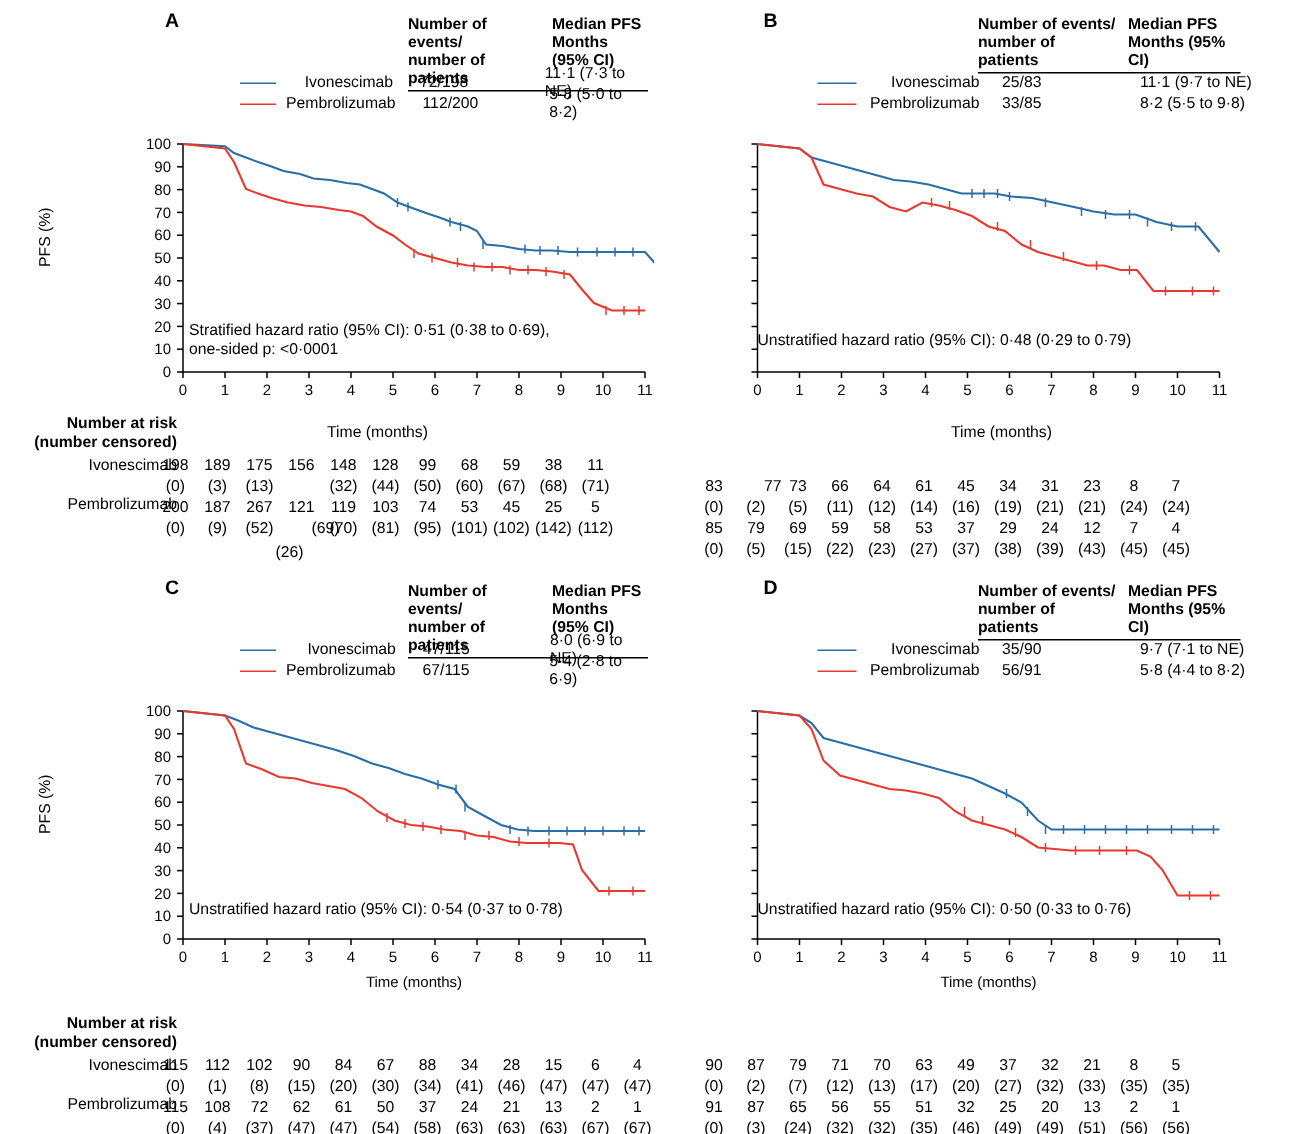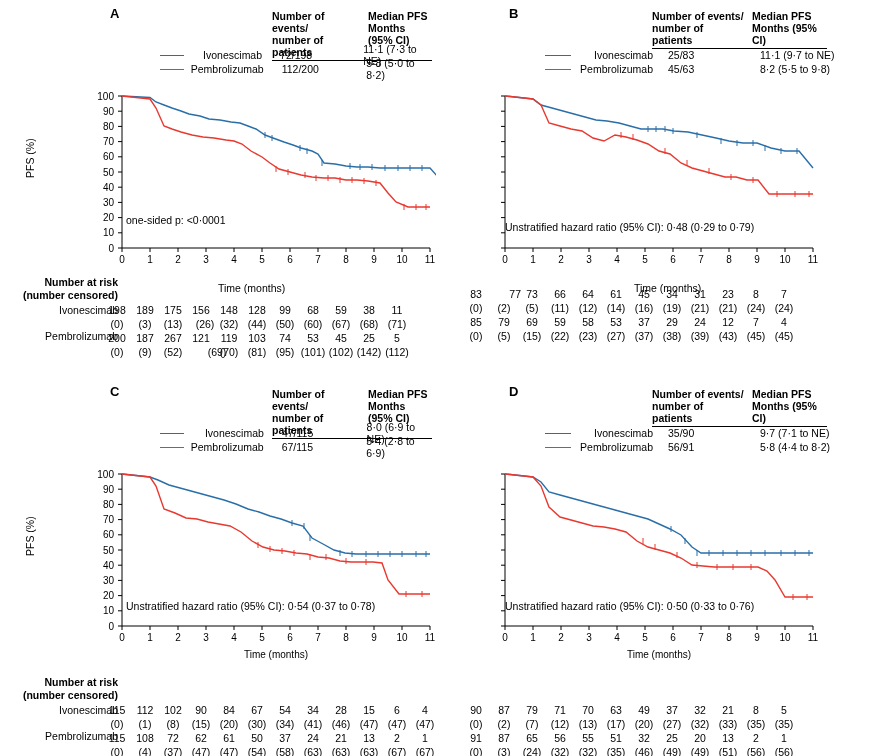--- a/index.html
+++ b/index.html
@@ -150,20 +150,21 @@
           <line x1="344" y1="116" x2="344" y2="122"></line>
         <line x1="356" y1="116" x2="356" y2="122"></line>
           <line x1="366" y1="116" x2="366" y2="122"></line>
       </g>
     </svg>
   </div>
 
   <div class="y-axis-title" style="position:absolute;left:24px;top:178px;">PFS (%)</div>
 
   <div class="hr-note" style="position:absolute;left:126px;top:214px;width:300px;">
+    <div>Stratified hazard ratio (95% CI): 0·51 (0·38 to 0·69),</div>
     <div>one-sided p: &lt;0·0001</div>
   </div>
 
   <div style="position:absolute;left:0px;top:278px;width:436px;">
     <div class="risk-head" style="position:absolute;left:0;top:-2px;width:118px;">
       <div>Number at risk</div>
       <div>(number censored)</div>
     </div>
     <div style="position:absolute;left:0;top:26px;width:118px;" class="risk-label">Ivonescimab</div>
     <div style="position:absolute;left:0;top:52px;width:118px;" class="risk-label">Pembrolizumab</div>
@@ -179,21 +180,21 @@
         <span class="risk-num" style="position:absolute;left:168px;width:34px;">99</span>
         <span class="risk-num" style="position:absolute;left:196px;width:34px;">68</span>
         <span class="risk-num" style="position:absolute;left:224px;width:34px;">59</span>
         <span class="risk-num" style="position:absolute;left:252px;width:34px;">38</span>
         <span class="risk-num" style="position:absolute;left:280px;width:34px;">11</span>
       </div>
       <div style="position:relative;height:14px;">
         <span class="risk-num" style="position:absolute;left:0px;width:34px;">(0)</span>
         <span class="risk-num" style="position:absolute;left:28px;width:34px;">(3)</span>
         <span class="risk-num" style="position:absolute;left:56px;width:34px;">(13)</span>
-        <span class="risk-num" style="position:absolute;left:88px;width:34px;">(26)</span>
+        <span class="risk-num" style="position:absolute;left:76px;width:34px;margin-top:44px;">(26)</span>
         <span class="risk-num" style="position:absolute;left:112px;width:34px;">(32)</span>
         <span class="risk-num" style="position:absolute;left:140px;width:34px;">(44)</span>
         <span class="risk-num" style="position:absolute;left:168px;width:34px;">(50)</span>
         <span class="risk-num" style="position:absolute;left:196px;width:34px;">(60)</span>
         <span class="risk-num" style="position:absolute;left:224px;width:34px;">(67)</span>
         <span class="risk-num" style="position:absolute;left:252px;width:34px;">(68)</span>
         <span class="risk-num" style="position:absolute;left:280px;width:34px;">(71)</span>
       </div>
       <div style="position:relative;height:14px;">
         <span class="risk-num" style="position:absolute;left:0px;width:34px;">200</span>
@@ -244,21 +245,21 @@
   <div style="position:absolute;left:108px;top:48px;width:300px;">
     <div style="display:flex;align-items:center;height:14px;">
       <span class="legend-line legend-blue"></span>
       <span style="width:76px;" class="legend-label">Ivonescimab</span>
       <span style="width:92px;padding-left:15px;font-size:10.5px;">25/83</span>
       <span style="font-size:10.5px;">11·1 (9·7 to NE)</span>
     </div>
     <div style="display:flex;align-items:center;height:14px;">
       <span class="legend-line legend-red"></span>
       <span style="width:76px;" class="legend-label">Pembrolizumab</span>
-      <span style="width:92px;padding-left:15px;font-size:10.5px;">45/63</span>
+      <span style="width:92px;padding-left:15px;font-size:10.5px;">33/85</span>
       <span style="font-size:10.5px;">8·2 (5·5 to 9·8)</span>
     </div>
   </div>
 
   <div style="position:absolute;left:28px;top:88px;">
     <svg width="400" height="180" viewBox="0 0 400 180">
       <line x1="40" y1="8" x2="40" y2="160" stroke="#000" stroke-width="1"></line>
       <line x1="40" y1="160" x2="348" y2="160" stroke="#000" stroke-width="1"></line>
       <g>
         <line x1="36" y1="8" x2="40" y2="8" stroke="#000"></line>
@@ -327,21 +328,21 @@
           <line x1="344" y1="103" x2="344" y2="109"></line>
       </g>
     </svg>
   </div>
 
   <div class="hr-note" style="position:absolute;left:68px;top:221px;width:320px;">
     <div>Unstratified hazard ratio (95% CI): 0·48 (0·29 to 0·79)</div>
   </div>
 
   <div style="position:absolute;left:0px;top:278px;width:436px;">
-    <div style="position:absolute;left:22px;top:10px;width:336px;">
+    <div style="position:absolute;left:22px;top:40px;width:336px;">
       <div style="position:relative;height:14px;">
         <span class="risk-num" style="position:absolute;left:0px;width:34px;">83</span>
         <span class="risk-num" style="position:absolute;left:28px;width:34px;text-align:right;">77</span>
         <span class="risk-num" style="position:absolute;left:56px;width:34px;">73</span>
         <span class="risk-num" style="position:absolute;left:84px;width:34px;">66</span>
         <span class="risk-num" style="position:absolute;left:112px;width:34px;">64</span>
         <span class="risk-num" style="position:absolute;left:140px;width:34px;">61</span>
         <span class="risk-num" style="position:absolute;left:168px;width:34px;">45</span>
         <span class="risk-num" style="position:absolute;left:196px;width:34px;">34</span>
         <span class="risk-num" style="position:absolute;left:224px;width:34px;">31</span>
@@ -526,21 +527,21 @@
     <div style="position:absolute;left:0;top:52px;width:118px;" class="risk-label">Pembrolizumab</div>
 
     <div style="position:absolute;left:100px;top:26px;width:336px;">
       <div style="position:relative;height:14px;">
         <span class="risk-num" style="position:absolute;left:0px;width:34px;">115</span>
         <span class="risk-num" style="position:absolute;left:28px;width:34px;">112</span>
         <span class="risk-num" style="position:absolute;left:56px;width:34px;">102</span>
         <span class="risk-num" style="position:absolute;left:84px;width:34px;">90</span>
         <span class="risk-num" style="position:absolute;left:112px;width:34px;">84</span>
         <span class="risk-num" style="position:absolute;left:140px;width:34px;">67</span>
-        <span class="risk-num" style="position:absolute;left:168px;width:34px;">54</span>
+        <span class="risk-num" style="position:absolute;left:168px;width:34px;">88</span>
         <span class="risk-num" style="position:absolute;left:196px;width:34px;">34</span>
         <span class="risk-num" style="position:absolute;left:224px;width:34px;">28</span>
         <span class="risk-num" style="position:absolute;left:252px;width:34px;">15</span>
         <span class="risk-num" style="position:absolute;left:280px;width:34px;">6</span>
         <span class="risk-num" style="position:absolute;left:308px;width:34px;">4</span>
       </div>
       <div style="position:relative;height:14px;">
         <span class="risk-num" style="position:absolute;left:0px;width:34px;">(0)</span>
         <span class="risk-num" style="position:absolute;left:28px;width:34px;">(1)</span>
         <span class="risk-num" style="position:absolute;left:56px;width:34px;">(8)</span>

